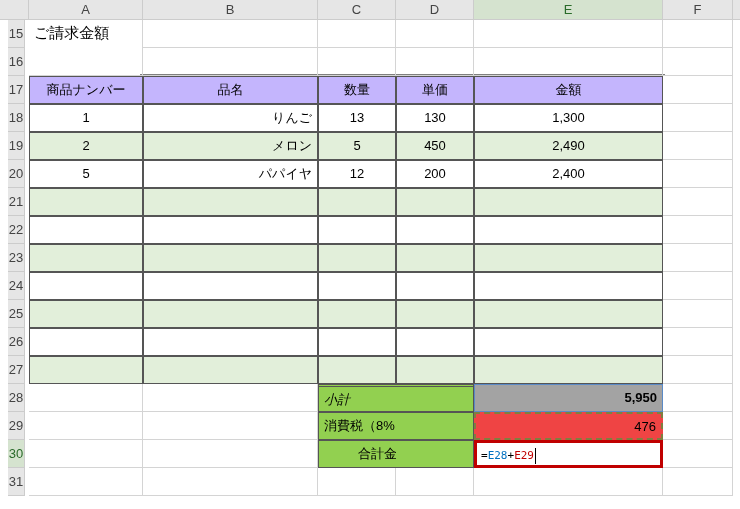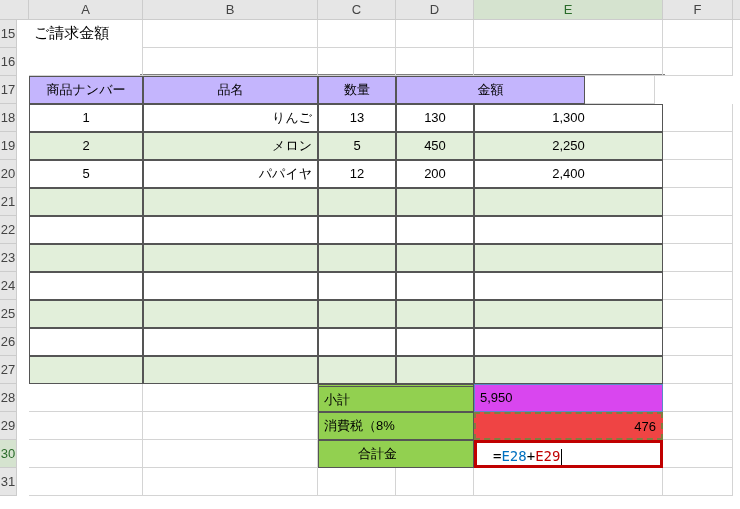--- a/index.html
+++ b/index.html
@@ -35,21 +35,21 @@
     color: #444;
     border-right: 1px solid #ccc;
     background: #e6e6e6;
   }
   .col-h.sel {
     background: #d5e3cf;
     color: #2a6b2a;
   }
   .row-headers {
     position: absolute;
-    top: 20px; left: 0;
+    top: 20px; left: 8px;
     width: 17px;
   }
   .row-h {
     height: 28px;
     line-height: 28px;
     text-align: center;
     color: #444;
     background: #e6e6e6;
     border-right: 1px solid #ccc;
     border-bottom: 1px solid #ccc;
@@ -99,30 +99,32 @@
     background: #92d050;
     border: 1px solid #555;
   }
   .double-top { border-top: 3px double #555; }
   .tax-val {
     border: 2px dashed #7f7f3f;
     background: #ef4444;
     text-align: right;
   }
   .subtotal-val {
-    background: #d946ef;
+    background: #a3a3a3;
     border: 1px solid #5a8ac6;
+    text-align: right;
+    font-weight: bold;
   }
   .total-val {
     border: 3px solid #c00000;
     background: #fff;
     text-align: left;
-    padding-left: 16px;
+    padding-left: 4px;
     font-family: Consolas, monospace;
-    font-size: 14px;
+    font-size: 11px;
     position: relative;
   }
   .f-eq { color: #000; }
   .f-ref1 { color: #0070c0; }
   .f-plus { color: #000; }
   .f-ref2 { color: #c00000; }
   .cursor {
     display: inline-block;
     width: 1px; height: 16px;
     background: #000;
@@ -186,37 +188,38 @@
         <div class="cell cB"></div>
         <div class="cell cC"></div>
         <div class="cell cD"></div>
         <div class="cell cE"></div>
         <div class="cell cF"></div>
       </div>
       <div class="row">
         <div class="cell cA tbl-head">商品ナンバー</div>
         <div class="cell cB tbl-head">品名</div>
         <div class="cell cC tbl-head">数量</div>
+        <div class="cell cD tbl-head">単価</div>
         <div class="cell cE tbl-head">金額</div>
         <div class="cell cF"></div>
       </div>
       <div class="row">
         <div class="cell cA tbl-cell center">1</div>
         <div class="cell cB tbl-cell left">りんご</div>
         <div class="cell cC tbl-cell center">13</div>
         <div class="cell cD tbl-cell center">130</div>
         <div class="cell cE tbl-cell center">1,300</div>
         <div class="cell cF"></div>
       </div>
       <div class="row">
         <div class="cell cA tbl-cell center alt">2</div>
         <div class="cell cB tbl-cell left alt">メロン</div>
         <div class="cell cC tbl-cell center alt">5</div>
         <div class="cell cD tbl-cell center alt">450</div>
-        <div class="cell cE tbl-cell center alt">2,250</div>
+        <div class="cell cE tbl-cell center alt">2,490</div>
         <div class="cell cF"></div>
       </div>
       <div class="row">
         <div class="cell cA tbl-cell center">5</div>
         <div class="cell cB tbl-cell left">パパイヤ</div>
         <div class="cell cC tbl-cell center">12</div>
         <div class="cell cD tbl-cell center">200</div>
         <div class="cell cE tbl-cell center">2,400</div>
         <div class="cell cF"></div>
       </div>
@@ -272,21 +275,21 @@
         <div class="cell cA tbl-cell center alt"></div>
         <div class="cell cB tbl-cell left alt"></div>
         <div class="cell cC tbl-cell center alt"></div>
         <div class="cell cD tbl-cell center alt"></div>
         <div class="cell cE tbl-cell center alt"></div>
         <div class="cell cF"></div>
       </div>
       <div class="row">
         <div class="cell cA"></div>
         <div class="cell cB"></div>
-        <div class="cell cC lbl-green double-top" style="border-right: none;">小計</div>
+        <div class="cell cC lbl-green double-top" style="border-right: none; font-style: italic;">小計</div>
         <div class="cell cD lbl-green double-top" style="border-left: none;"></div>
         <div class="cell cE subtotal-val double-top">5,950</div>
         <div class="cell cF"></div>
       </div>
       <div class="row">
         <div class="cell cA"></div>
         <div class="cell cB"></div>
         <div class="cell cC lbl-green" style="border-right: none; overflow: visible;">消費税（8%）</div>
         <div class="cell cD lbl-green" style="border-left: none;"></div>
         <div class="cell cE tax-val">476</div>

